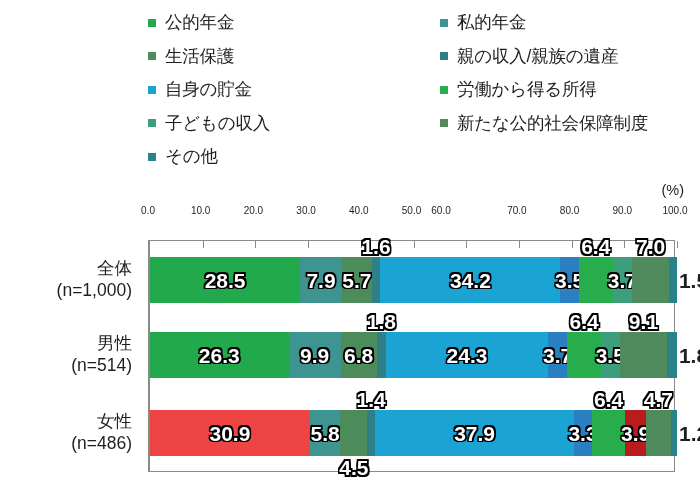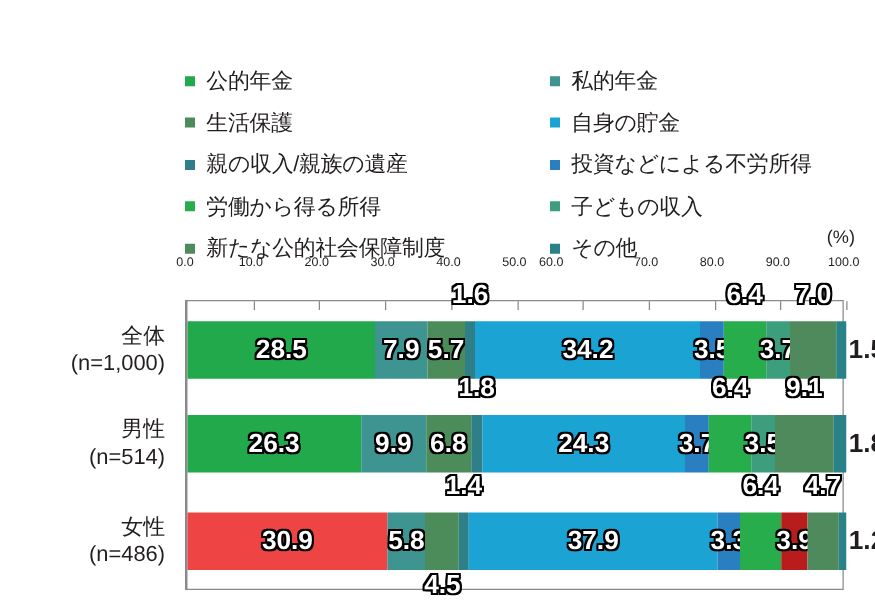--- a/index.html
+++ b/index.html
@@ -17,21 +17,20 @@
 
   
   #legend {
     position: absolute;
     left: 148px; top: 6px;
     width: 540px; height: 170px;
     display: grid;
     grid-template-columns: 292px 248px;
     grid-auto-rows: 33.5px;
     align-items: center;
-    margin-top: 42px;
   }
   .legend-item {
     display: flex;
     align-items: center;
     gap: 9px;
     line-height: 1;
   }
   .legend-swatch {
     width: 8px; height: 8px;
     flex: 0 0 8px;
@@ -126,21 +125,21 @@
   
   .seg-val.inside {
     left: 50%;
     top: 50%;
     transform: translate(-50%, -50%);
   }
   
   .seg-val.above {
     left: 50%;
     bottom: 100%;
-    margin-bottom: 11px;
+    margin-bottom: 0;
     transform: translateX(-50%);
   }
   
   .seg-val.below {
     left: 50%;
     top: 100%;
     margin-top: 1px;
     transform: translateX(-50%);
   }
   
@@ -163,30 +162,26 @@
     </div>
     <div class="legend-item">
       <span class="legend-swatch" style="background: rgb(61, 148, 144);"></span>
       <span class="legend-label">私的年金</span>
     </div>
     <div class="legend-item">
       <span class="legend-swatch" style="background: rgb(75, 140, 90);"></span>
       <span class="legend-label">生活保護</span>
     </div>
     <div class="legend-item">
+      <span class="legend-swatch" style="background: rgb(46, 127, 135);"></span>
+      <span class="legend-label">親の収入/親族の遺産</span>
+    </div>
+    <div class="legend-item">
       <span class="legend-swatch" style="background: rgb(27, 163, 212);"></span>
       <span class="legend-label">自身の貯金</span>
-    </div>
-    <div class="legend-item">
-      <span class="legend-swatch" style="background: rgb(46, 127, 135);"></span>
-      <span class="legend-label">親の収入/親族の遺産</span>
-    </div>
-    <div class="legend-item">
-      <span class="legend-swatch" style="background: rgb(42, 127, 193);"></span>
-      <span class="legend-label">投資などによる不労所得</span>
     </div>
     <div class="legend-item">
       <span class="legend-swatch" style="background: rgb(39, 173, 76);"></span>
       <span class="legend-label">労働から得る所得</span>
     </div>
     <div class="legend-item">
       <span class="legend-swatch" style="background: rgb(61, 158, 126);"></span>
       <span class="legend-label">子どもの収入</span>
     </div>
     <div class="legend-item">

